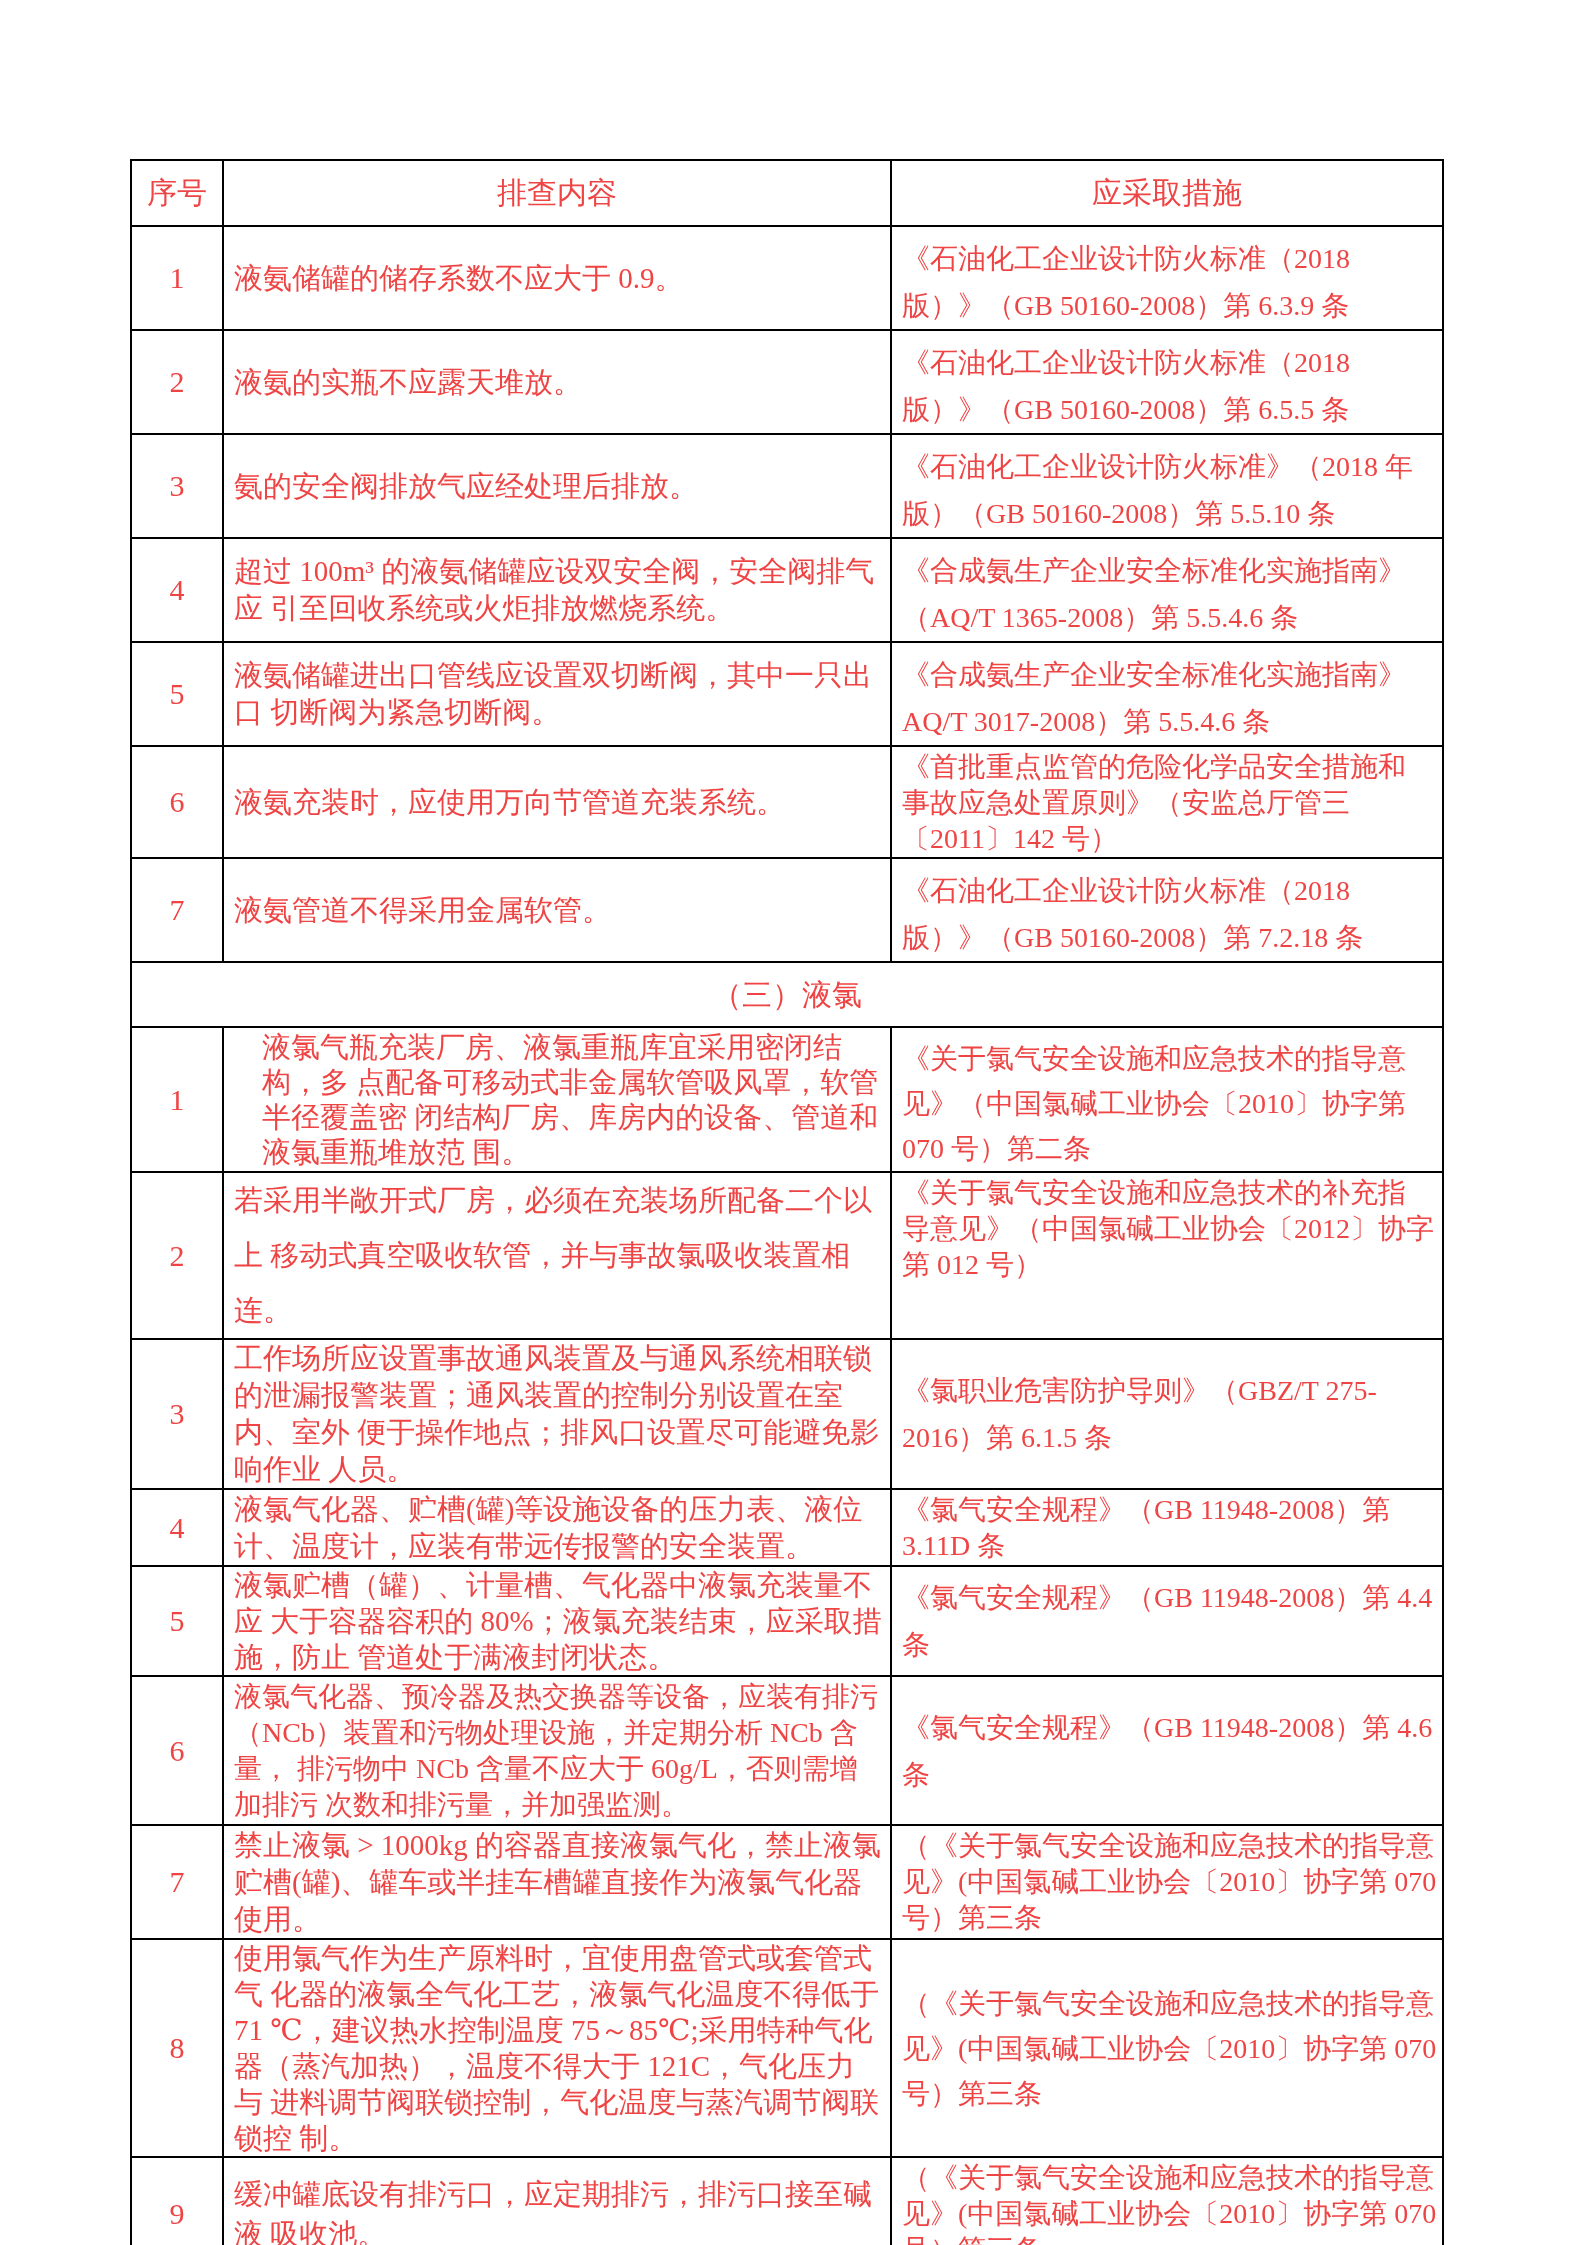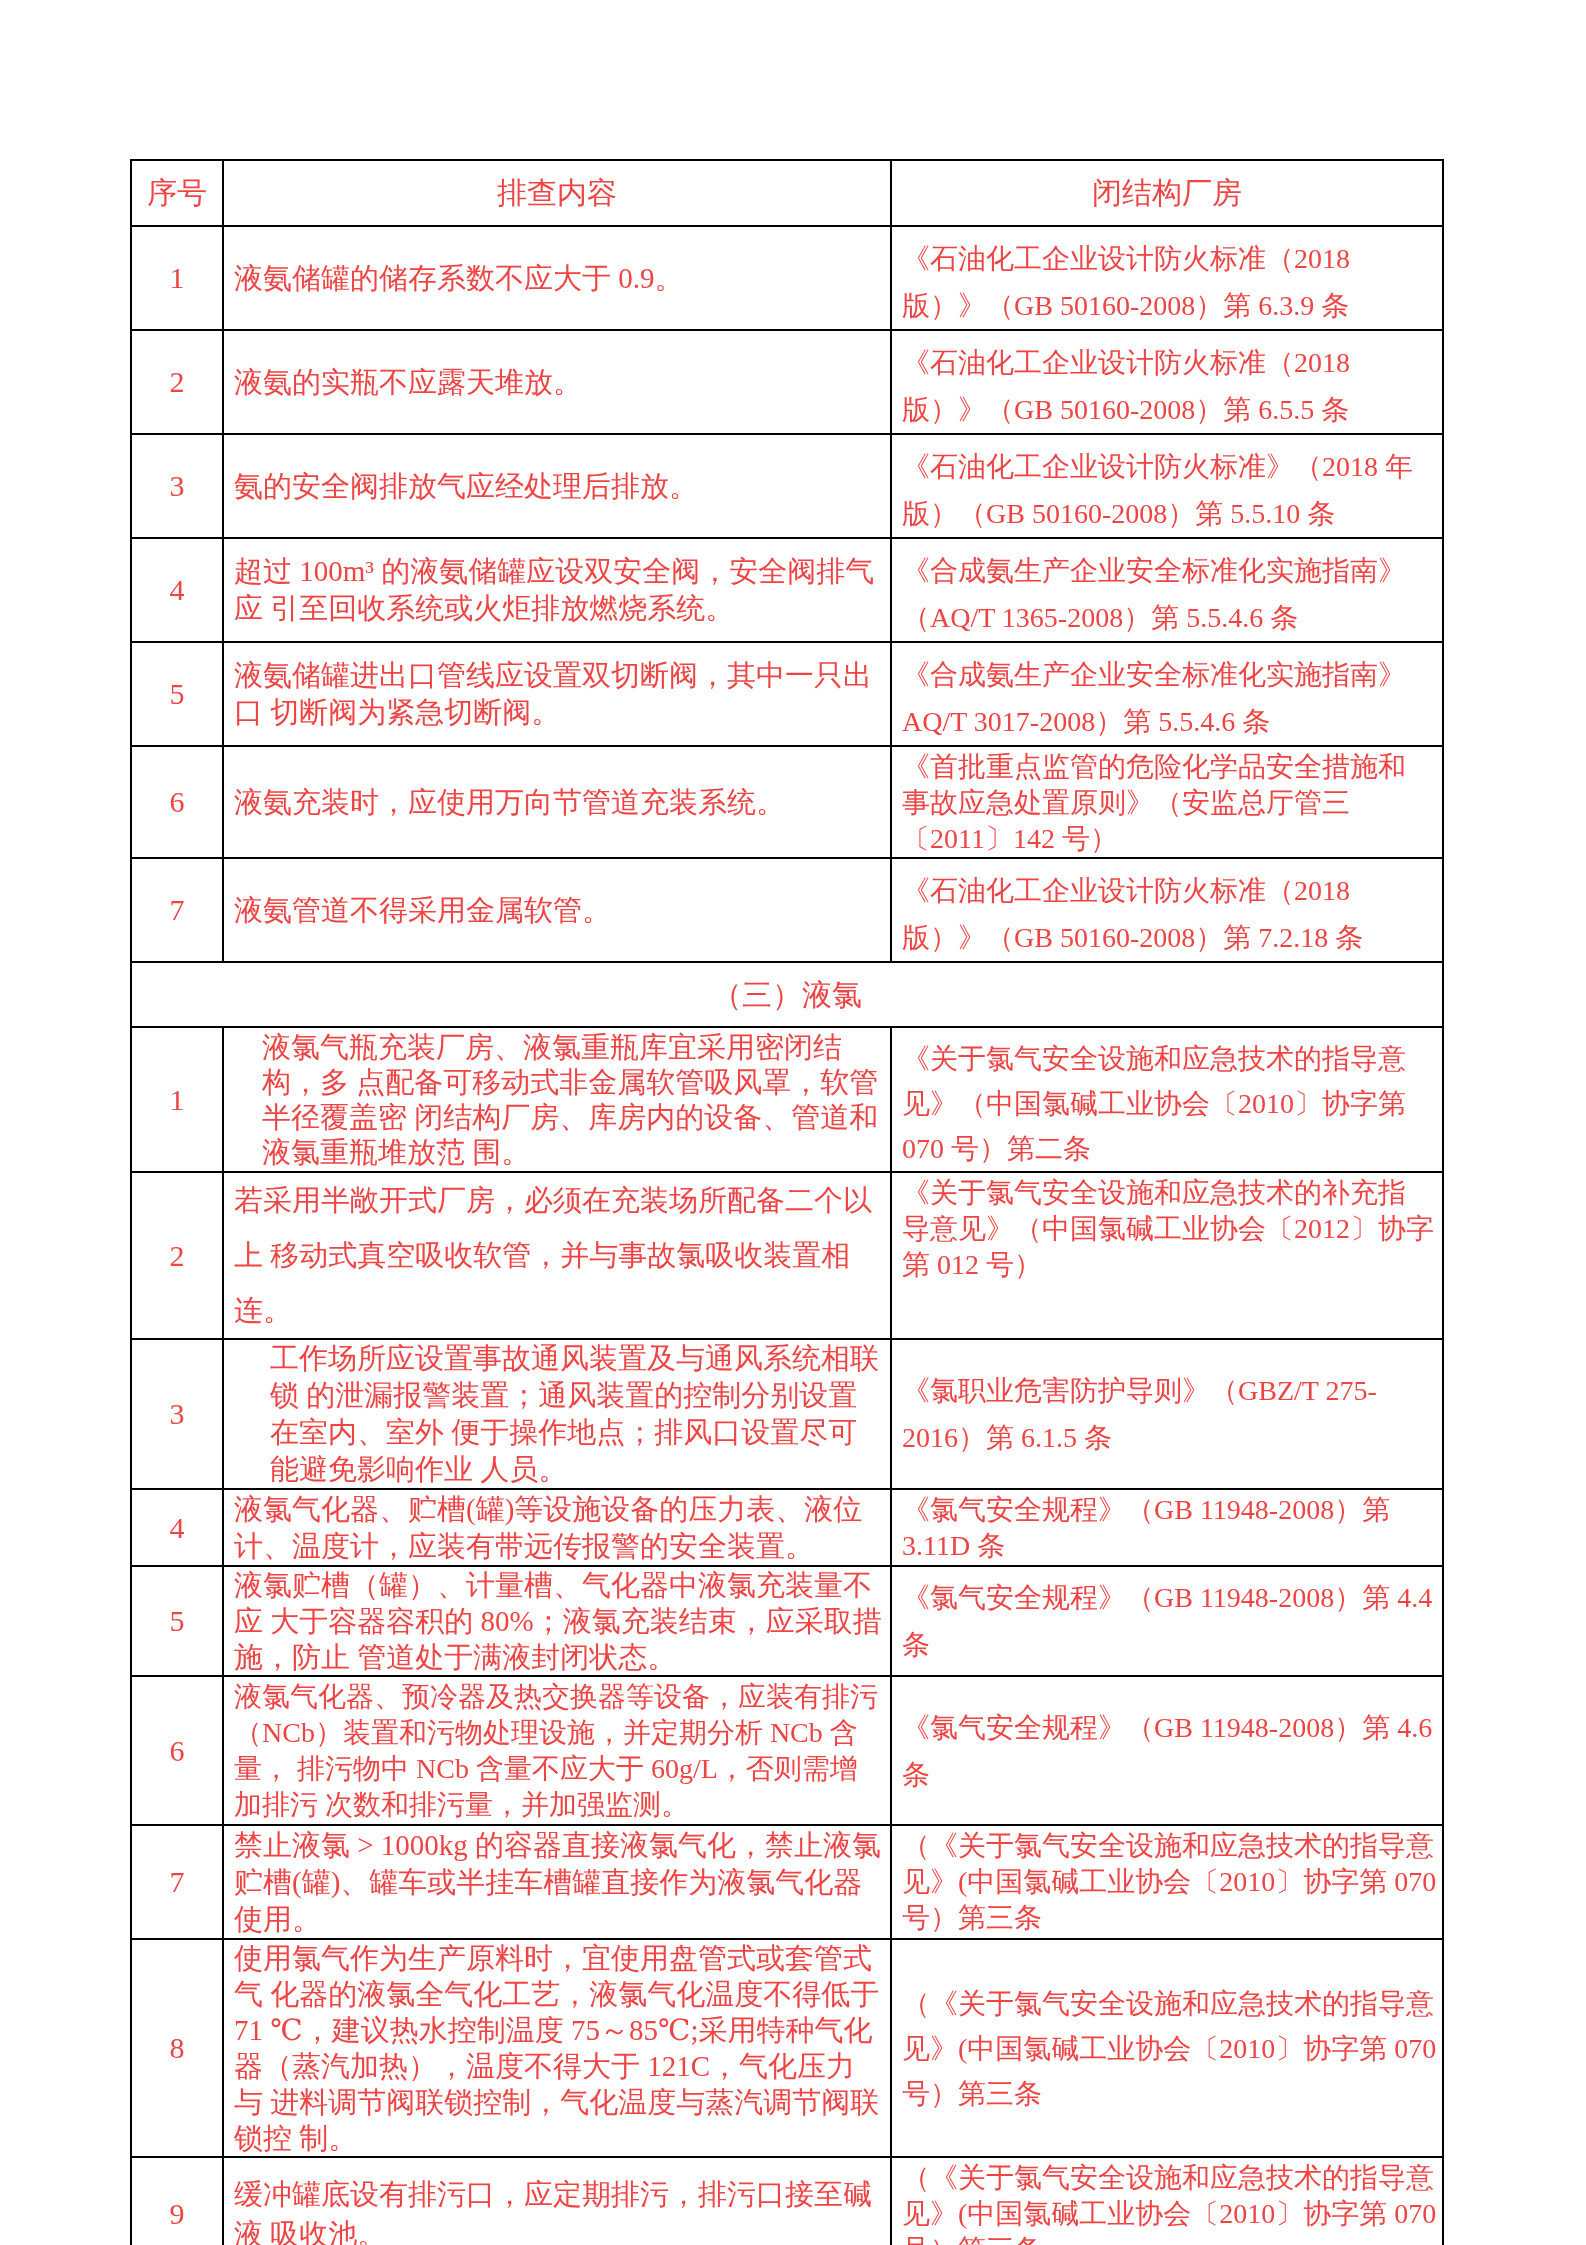--- a/index.html
+++ b/index.html
@@ -89,21 +89,21 @@
       </colgroup>
       <thead>
         <tr style="height:64px">
           <th style="height:64px">
             <div class="cell hdr">序号</div>
           </th>
           <th style="height:64px">
             <div class="cell hdr">排查内容</div>
           </th>
           <th style="height:64px">
-            <div class="cell hdr">闭结构厂房</div>
+            <div class="cell hdr">应采取措施</div>
           </th>
         </tr>
       </thead>
       <tbody id="table-body">
           <tr style="height: 72px;">
             <td style="height: 72px;">
               <div class="cell num">1</div>
             </td>
             <td style="height: 72px;">
               <div class="cell content ">液氨储罐的储存系数不应大于 0.9。</div>
@@ -202,21 +202,21 @@
               <div class="cell content c-lh55">若采用半敞开式厂房，必须在充装场所配备二个以上 移动式真空吸收软管，并与事故氯吸收装置相连。</div>
             </td>
             <td style="height: 113px;">
               <div class="cell basis b-fit3">《关于氯气安全设施和应急技术的补充指 导意见》（中国氯碱工业协会〔2012〕协字 第 012 号）</div>
             </td>
           </tr>
           <tr style="height: 147px;">
             <td style="height: 147px;">
               <div class="cell num">3</div>
             </td>
-            <td style="height: 147px; padding-left: 36px;">
+            <td style="height: 147px;">
               <div class="cell content ">工作场所应设置事故通风装置及与通风系统相联锁 的泄漏报警装置；通风装置的控制分别设置在室内、室外 便于操作地点；排风口设置尽可能避免影响作业 人员。</div>
             </td>
             <td style="height: 147px;">
               <div class="cell basis ">《氯职业危害防护导则》（GBZ/T 275-2016）第 6.1.5 条</div>
             </td>
           </tr>
           <tr style="height: 75px;">
             <td style="height: 75px;">
               <div class="cell num">4</div>
             </td>

